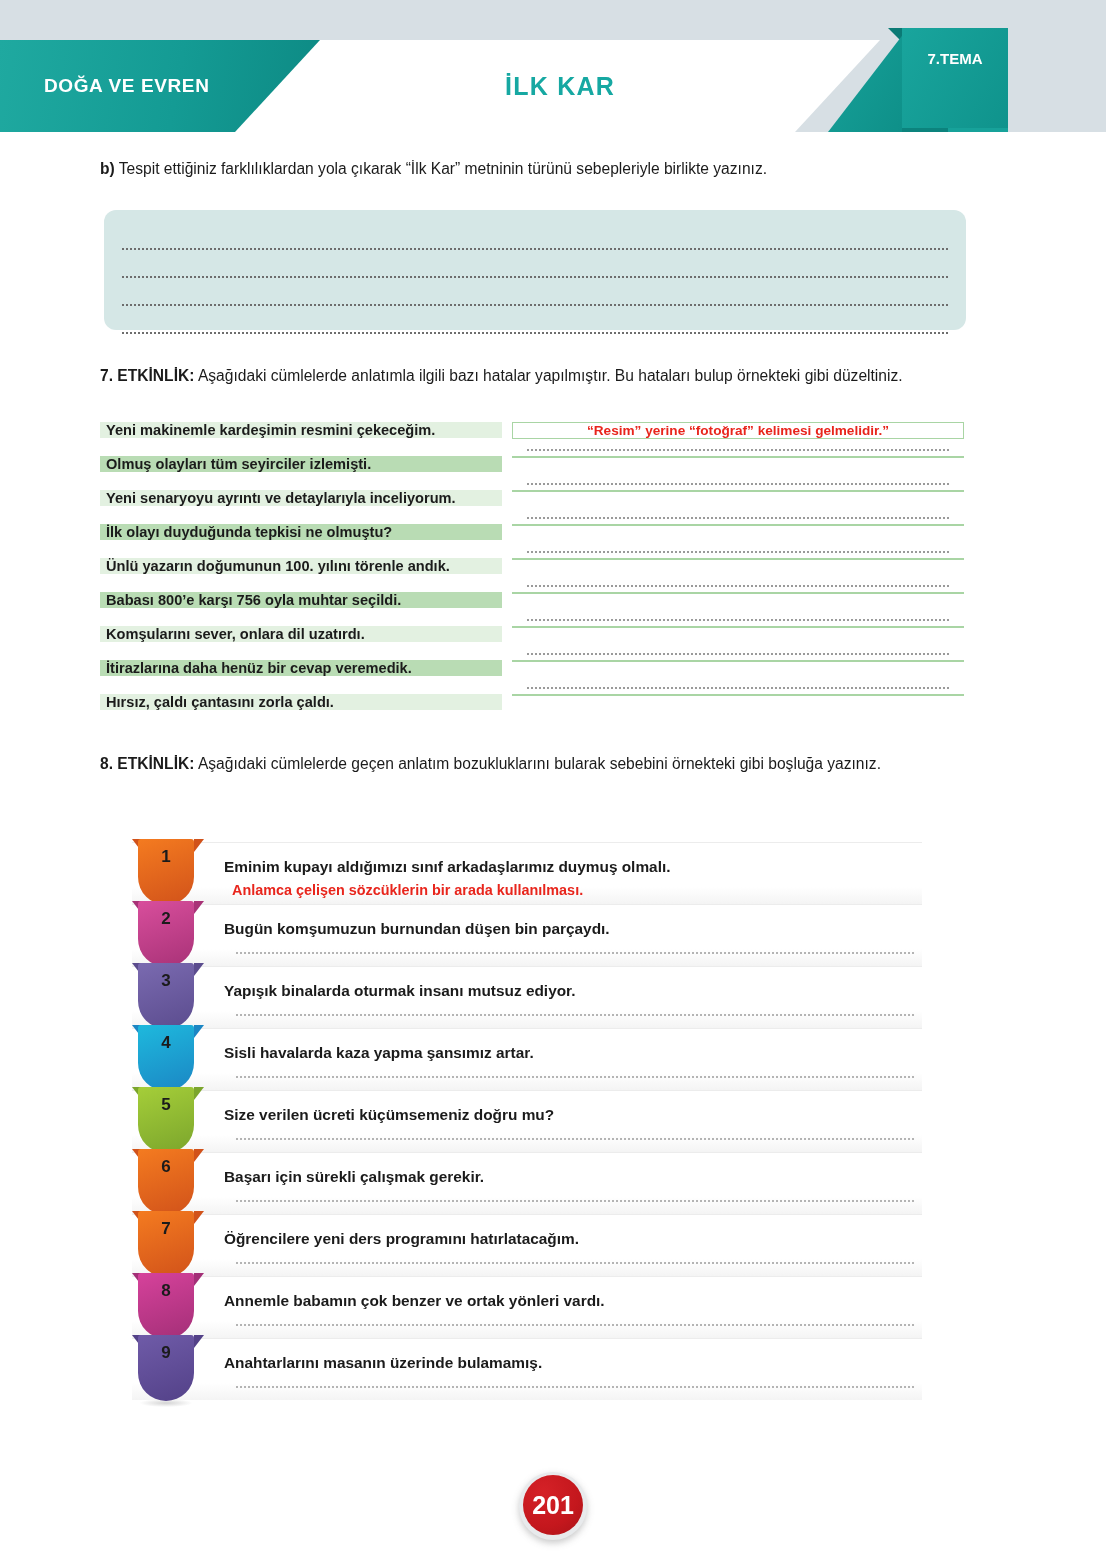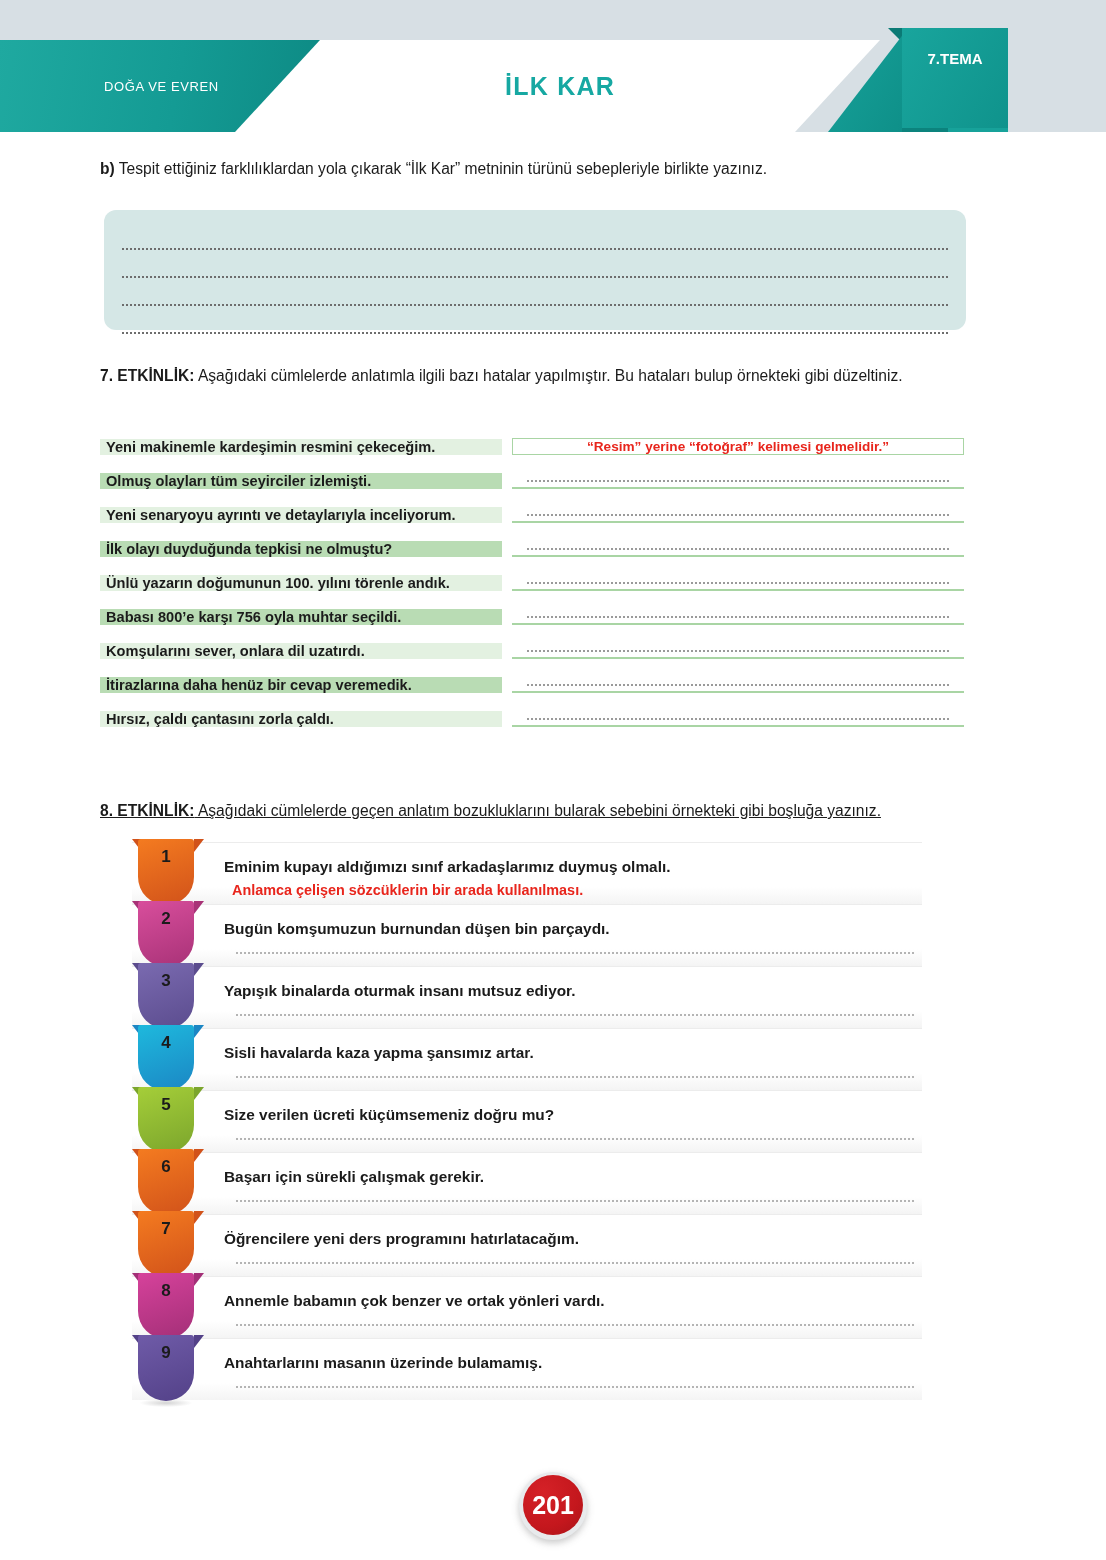--- a/index.html
+++ b/index.html
@@ -34,24 +34,24 @@
     position: absolute;
     left: 0; top: 0;
     width: 320px; height: 92px;
     background: linear-gradient(100deg, #1fa9a0 0%, #149b94 55%, #0d8a84 100%);
     clip-path: polygon(0 0, 320px 0, 235px 92px, 0 92px);
     display: flex;
     align-items: center;
   }
   .header-left-label {
     color: #ffffff;
-    font-size: 13px;
-    font-weight: normal;
+    font-size: 19px;
+    font-weight: bold;
     letter-spacing: 0.6px;
-    padding-left: 104px;
+    padding-left: 44px;
   }
   .header-title {
     position: absolute;
     left: 350px; top: 0;
     width: 420px; height: 92px;
     display: flex;
     align-items: center;
     justify-content: center;
     color: #16a8a2;
     font-size: 25px;
@@ -154,31 +154,31 @@
   .act-head {
     position: absolute;
     left: 100px;
     width: 916px;
     font-size: 15.6px;
     color: #1b1b1b;
     line-height: 1.5;
   }
   .act-head b { font-weight: bold; }
   #act7head { top: 232px; }
-  #act8head { top: 667px; text-decoration: underline; }
+  #act8head { top: 620px; }
 
   
   .table7 {
     position: absolute;
     left: 100px; top: 290px;
     width: 864px;
   }
   .trow {
     display: flex;
-    align-items: flex-end;
+    align-items: flex-start;
     height: 33px;
     margin-bottom: 1px;
   }
   .tleft {
     width: 434px;
     display: flex;
     align-items: center;
     padding-left: 6px;
     font-size: 14.6px;
     font-weight: bold;

